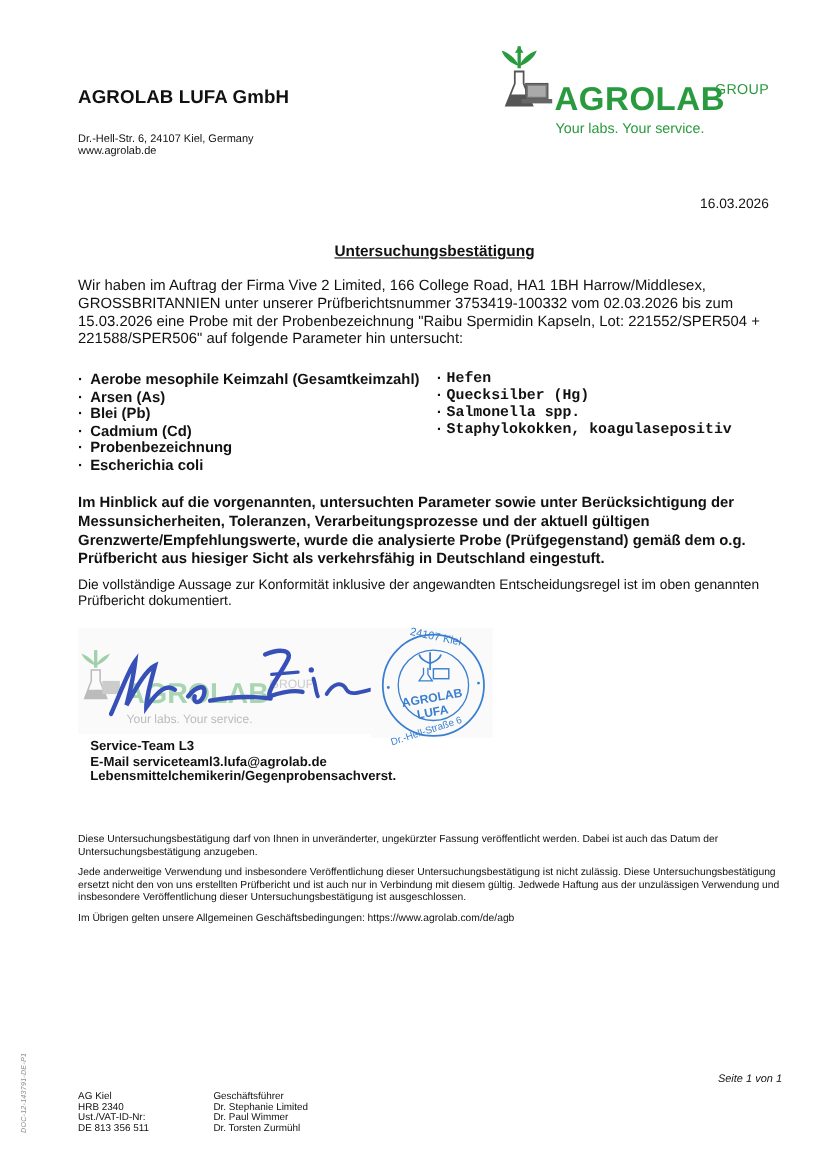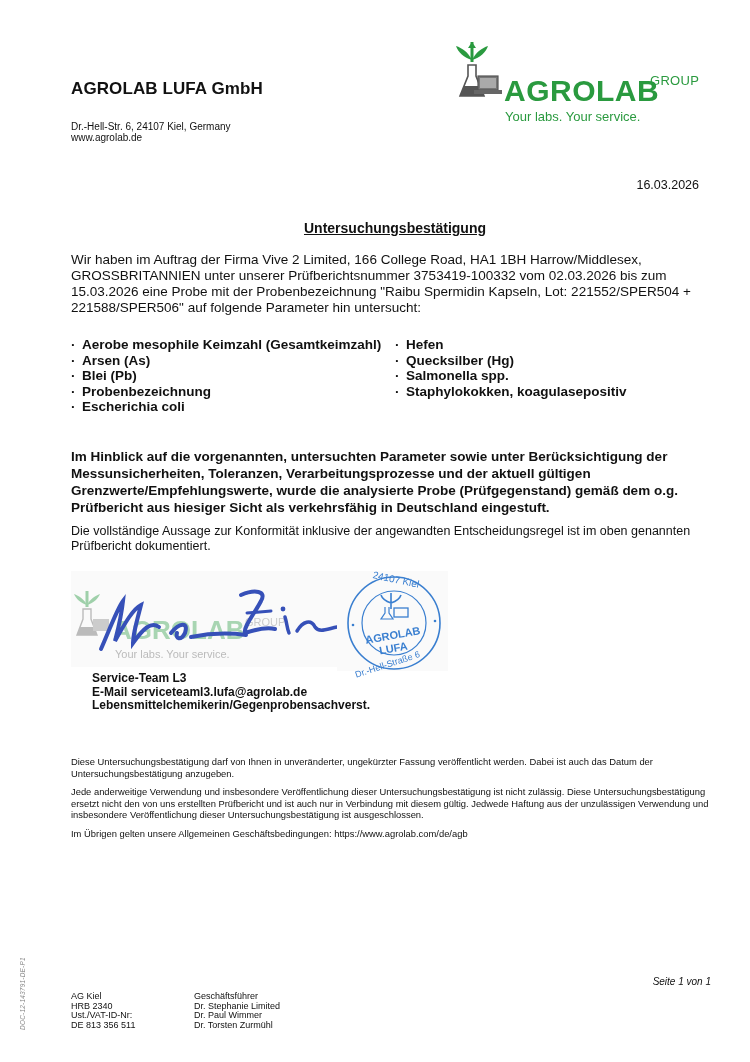--- a/index.html
+++ b/index.html
@@ -10,27 +10,27 @@
   .addr { left:71px; top:121px; font-size:10px; line-height:11px; }
   .logo-word { left:504px; top:74px; font-size:30px; font-weight:bold; color:#2a9a3f; letter-spacing:0.5px; font-family:"Liberation Sans", sans-serif; }
   .logo-group { left:650px; top:73px; font-size:13px; color:#2a9a3f; letter-spacing:0.3px; }
   .logo-tag { left:505px; top:109px; font-size:13px; color:#2a9a3f; }
   .date { right:51px; top:178px; font-size:12.5px; }
   .title { left:0; width:790px; text-align:center; top:220px; font-size:14px; font-weight:bold; text-decoration:underline; }
   .intro { left:71px; top:252px; width:640px; font-size:13.5px; line-height:16px; }
   .params { left:71px; top:337px; font-size:13.5px; font-weight:bold; line-height:15.5px; }
   .params .col { position:absolute; top:0; white-space:nowrap; }
   .params .col1 { left:0; }
-  .params .col2 { left:324px; }
+  .params .col2 { left:324px;font-family:Liberation Mono, monospace; }
   .params .item::before { content:"\00B7"; display:inline-block; width:11px; font-weight:bold; }
   .assess { left:71px; top:448px; width:650px; font-size:13.5px; font-weight:bold; line-height:17px; }
   .conform { left:71px; top:524px; width:650px; font-size:12.5px; line-height:15px; }
   .sigbox { left:71px; top:571px; width:266px; height:96px; background:#fafafa; }
   .stamp { left:337px; top:571px; width:111px; height:100px; background:#fafafa; }
-  .signer { left:82px; top:672px; font-size:12px; font-weight:bold; line-height:13.5px;margin-left:10px; }
+  .signer { left:82px; top:672px; font-size:12px; font-weight:bold; line-height:13.5px; }
   .fine { left:71px; width:650px; font-size:9.4px; line-height:11.5px; }
   .page { right:39px; top:976px; font-size:10px; font-style:italic; }
   .docid { left:19px; top:1030px; transform:rotate(-90deg); transform-origin:0 0; font-size:6.5px; color:#888; letter-spacing:0.2px; white-space:nowrap; font-style:italic;}
   .footer { top:992px; font-size:9px; line-height:9.5px; }
 </style>
 </head>
 <body>
 
 <div class="abs company">AGROLAB LUFA GmbH</div>
 <div class="abs addr">
@@ -56,20 +56,21 @@
 <div class="abs date">16.03.2026</div>
 <div class="abs title">Untersuchungsbestätigung</div>
 
 <div class="abs intro">Wir haben im Auftrag der Firma Vive 2 Limited, 166 College Road, HA1 1BH Harrow/Middlesex, GROSSBRITANNIEN unter unserer Prüfberichtsnummer 3753419-100332 vom 02.03.2026 bis zum 15.03.2026 eine Probe mit der Probenbezeichnung "Raibu Spermidin Kapseln, Lot: 221552/SPER504 + 221588/SPER506" auf folgende Parameter hin untersucht:</div>
 
 <div class="abs params">
   <div class="col col1">
     <div class="item">Aerobe mesophile Keimzahl (Gesamtkeimzahl)</div>
     <div class="item">Arsen (As)</div>
     <div class="item">Blei (Pb)</div>
+    <div class="item">Cadmium (Cd)</div>
     <div class="item">Probenbezeichnung</div>
     <div class="item">Escherichia coli</div>
   </div>
   <div class="col col2">
     <div class="item">Hefen</div>
     <div class="item">Quecksilber (Hg)</div>
     <div class="item">Salmonella spp.</div>
     <div class="item">Staphylokokken, koagulasepositiv</div>
   </div>
 </div>

